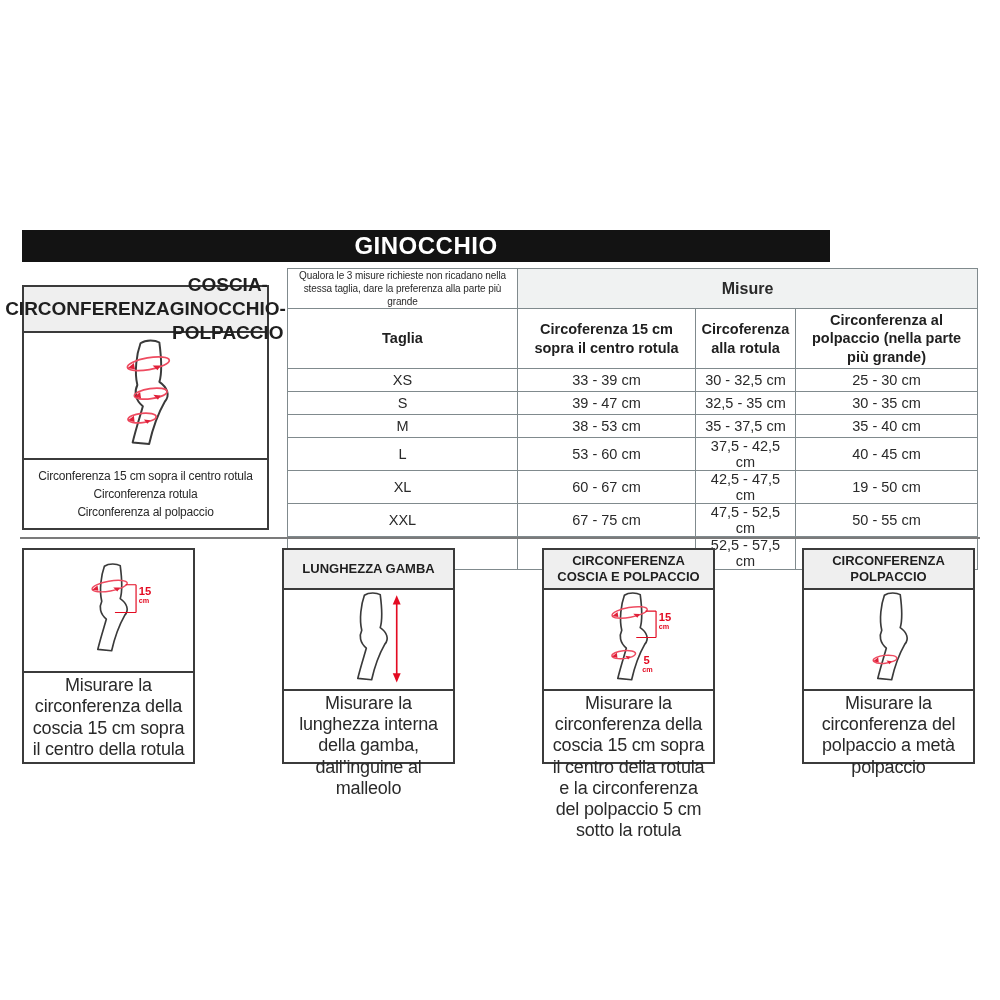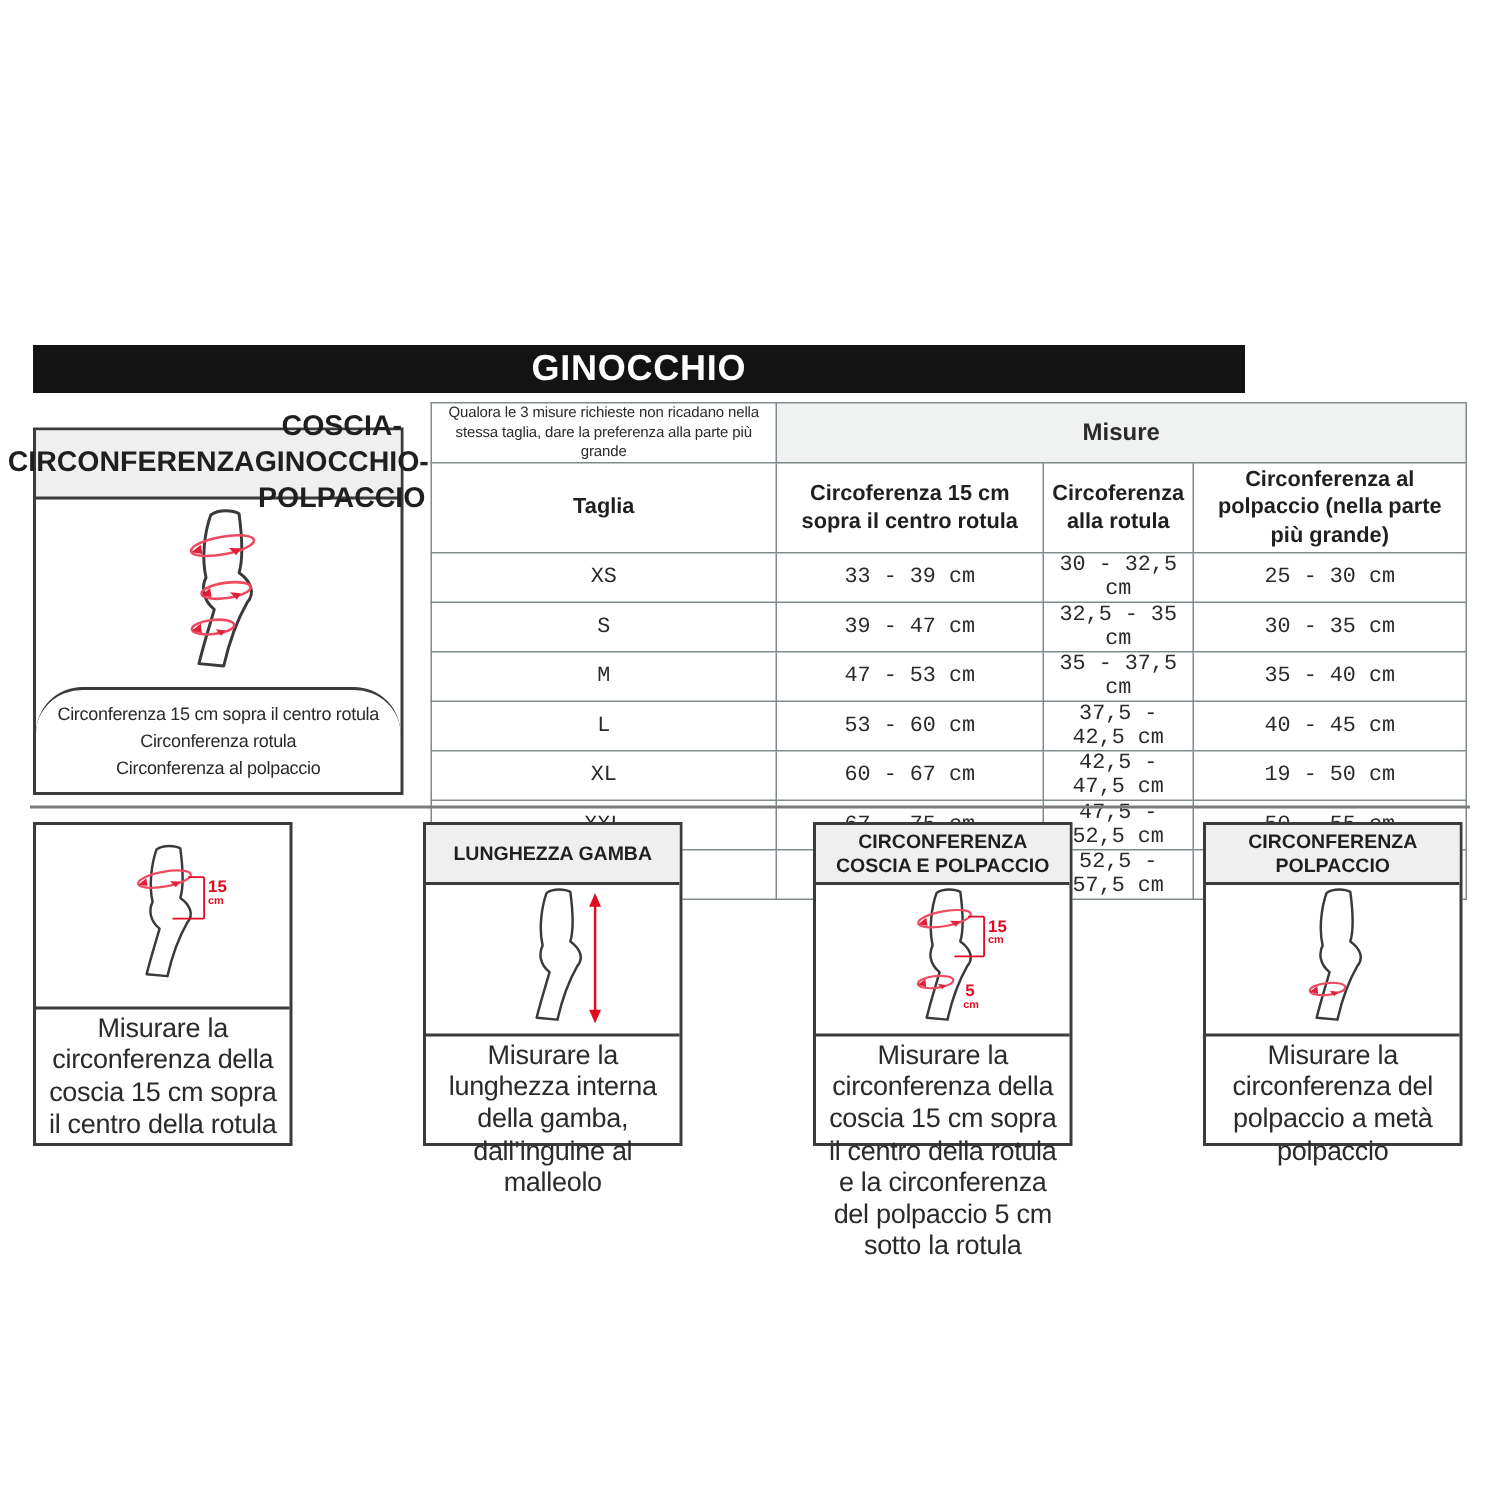--- a/index.html
+++ b/index.html
@@ -20,33 +20,33 @@
   }
   .lp-title{
     height:44px;flex:0 0 44px;background:#efefef;border-bottom:2px solid #3b3b3b;
     display:flex;flex-direction:row;align-items:center;justify-content:center;
     font-weight:bold;font-size:19px;line-height:1.25;text-align:center;color:#1f1f1f;
   }
   .lp-figure{flex:1;display:flex;align-items:center;justify-content:center;}
   .lp-text{
     flex:0 0 68px;border-top:2px solid #3b3b3b;display:flex;flex-direction:column;
     align-items:center;justify-content:center;font-size:12px;line-height:1.5;
-    text-align:center;white-space:nowrap;letter-spacing:-.2px;border-radius:31px;
+    text-align:center;white-space:nowrap;letter-spacing:-.2px;
   }
   
   .size-table{
     position:absolute;left:287px;top:268px;width:690px;border-collapse:collapse;table-layout:fixed;
   }
   .size-table td,.size-table th{
     border:1px solid #808a8d;text-align:center;vertical-align:middle;padding:0 4px;box-sizing:border-box;
   }
   .cell-note{height:32px;font-size:10px;line-height:1.3;letter-spacing:-.1px;}
   .cell-misure{height:32px;font-size:16px;background:#f0f2f2;font-weight:bold;}
   .size-table th.colhead{height:60px;font-size:14.5px;font-weight:bold;line-height:1.25;color:#1f1f1f;}
-  .size-table td.val{height:23px;font-size:14.5px;font-family:Liberation Mono, monospace;}
+  .size-table td.val{height:23px;font-size:14.5px;}
   
   .divider{position:absolute;left:20px;top:537px;width:960px;height:0;border-top:2px solid #7b7b7b;}
   
   .panels-row{
     position:absolute;left:22px;top:548px;width:953px;height:216px;
     display:flex;justify-content:space-between;
   }
   .panel{
     width:173px;height:216px;border:2px solid #3b3b3b;box-sizing:border-box;background:#fff;
     display:flex;flex-direction:column;
@@ -137,21 +137,21 @@
           <td class="val">25 - 30 cm</td>
         </tr>
         <tr>
           <td class="val">S</td>
           <td class="val">39 - 47 cm</td>
           <td class="val">32,5 - 35 cm</td>
           <td class="val">30 - 35 cm</td>
         </tr>
         <tr>
           <td class="val">M</td>
-          <td class="val">47 - 53 cm</td>
+          <td class="val">38 - 53 cm</td>
           <td class="val">35 - 37,5 cm</td>
           <td class="val">35 - 40 cm</td>
         </tr>
         <tr>
           <td class="val">L</td>
           <td class="val">53 - 60 cm</td>
           <td class="val">37,5 - 42,5 cm</td>
           <td class="val">40 - 45 cm</td>
         </tr>
         <tr>

